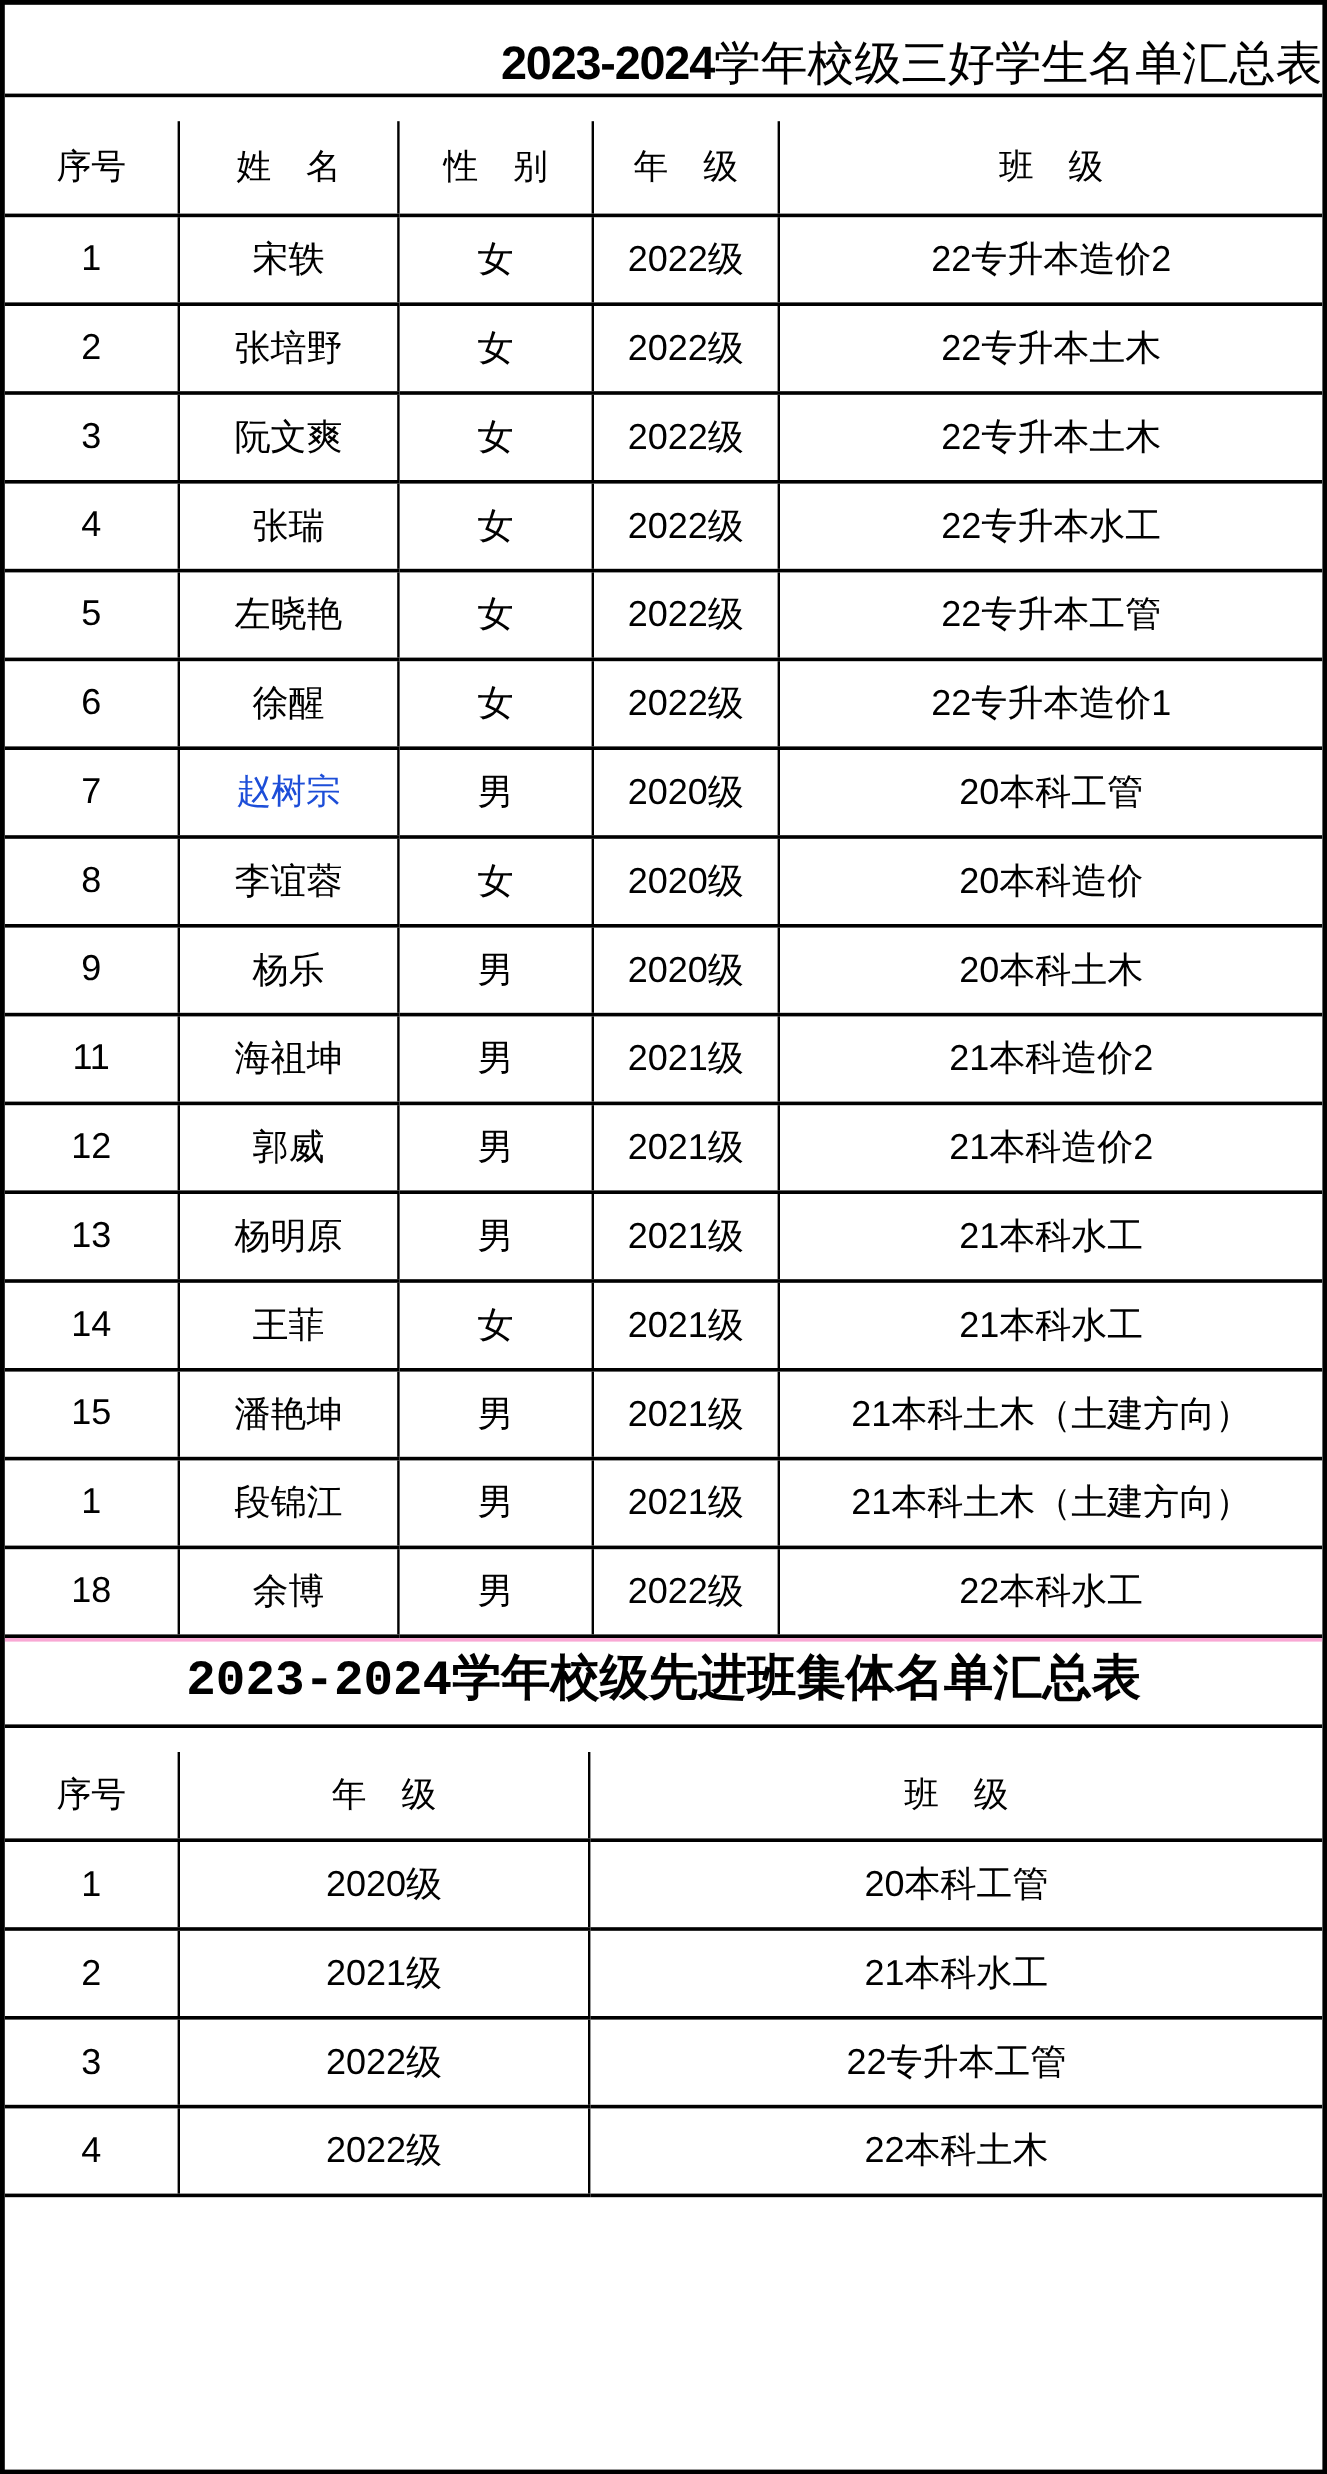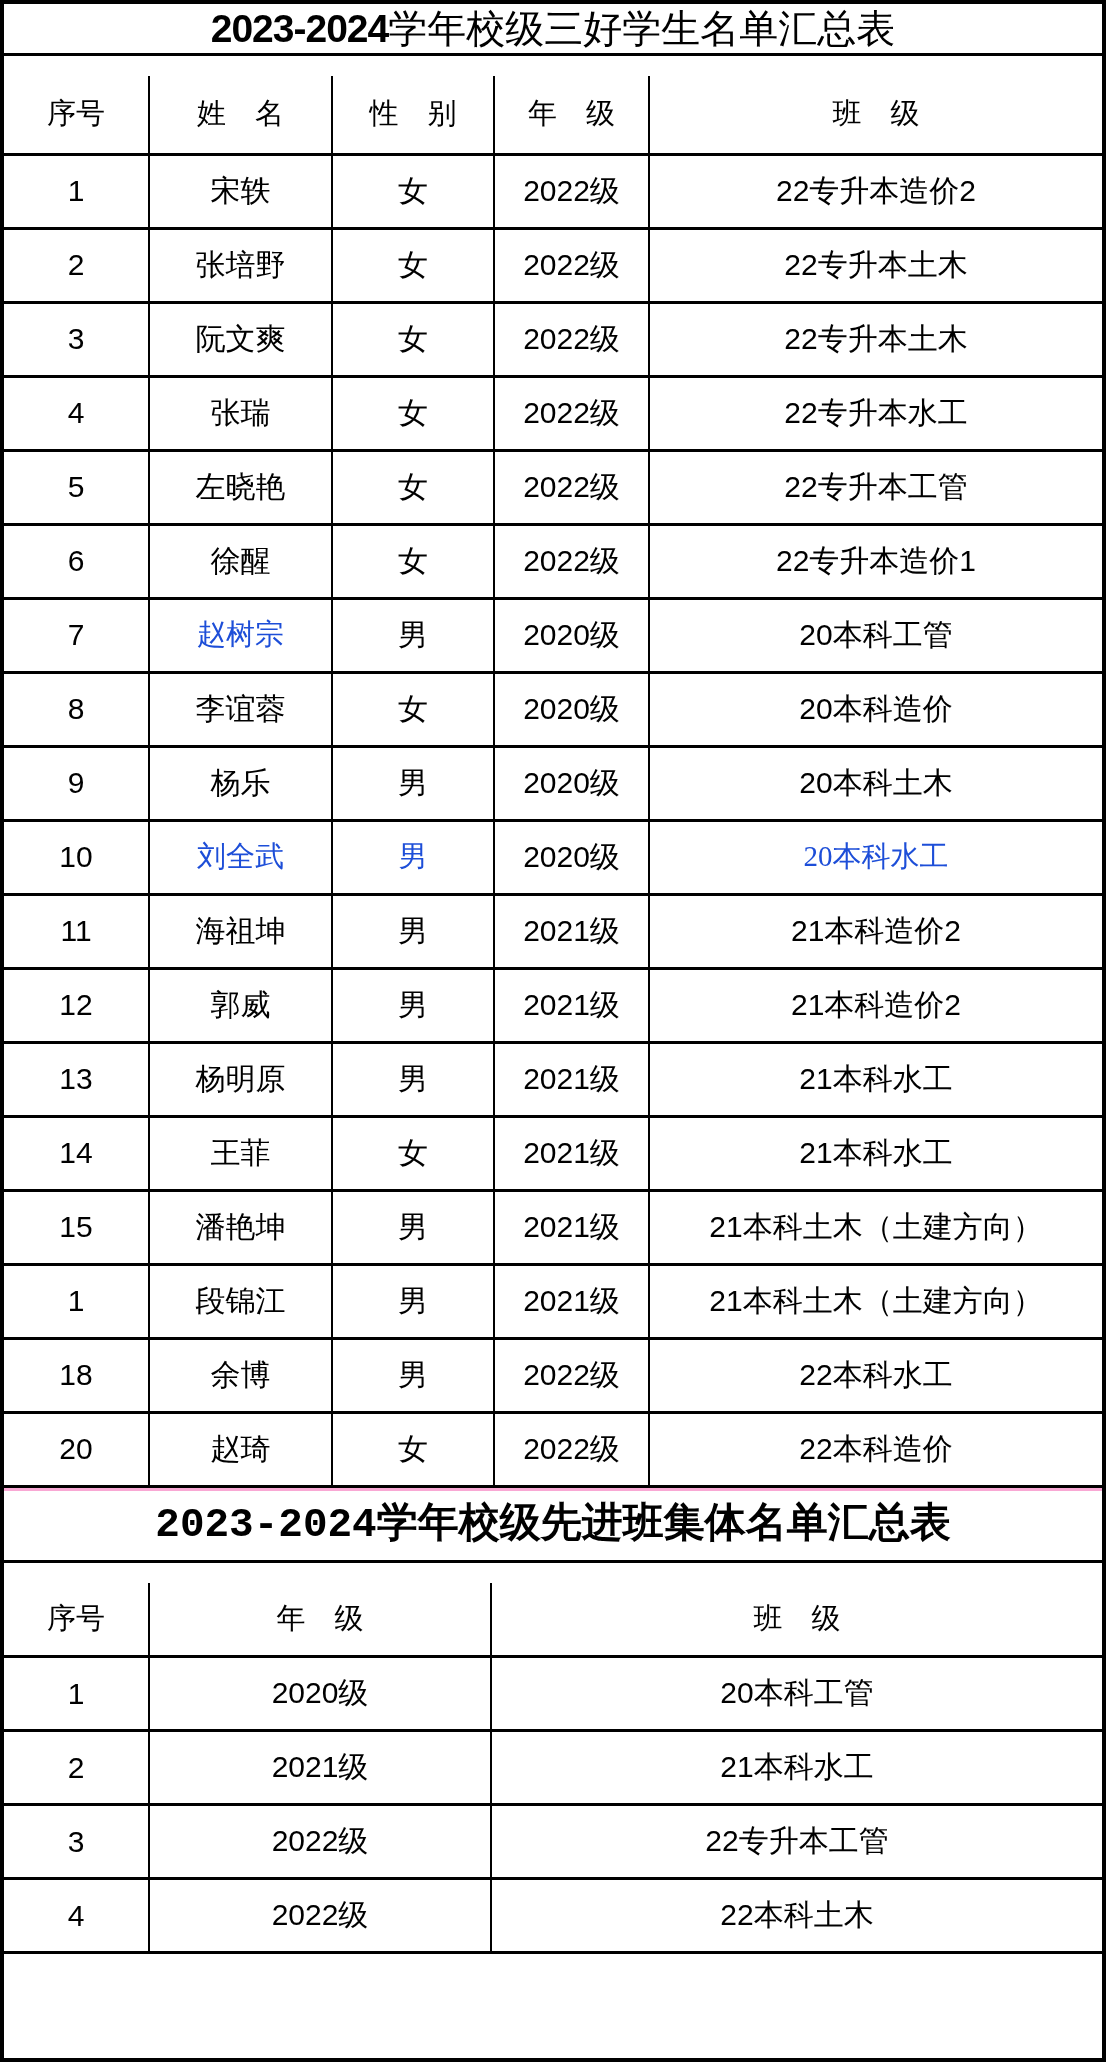--- a/index.html
+++ b/index.html
@@ -6,22 +6,22 @@
   html,body { background:#ffffff; }
   .page {
     width:1106px; height:2062px;
     background:#ffffff; color:#000;
     border:4px solid #000;
     font-family:"Liberation Sans", sans-serif;
     overflow:hidden;
   }
   .title1 {
     height:52px; border-bottom:3px solid #000;
-    display:flex; align-items:center; justify-content:center;
-    font-size:39px; line-height:1;
+    display:flex; align-items:center; justify-content:flex-end;
+    font-size:39px; line-height:1;margin-top:25px;
   }
   .title1 .num { font-family:"Liberation Sans", sans-serif; font-weight:700; letter-spacing:-1px; }
   .title1 .cn  { font-family:"Liberation Serif", serif; font-weight:400; }
   table {
     width:100%; border-collapse:collapse; table-layout:fixed;
     text-align:center;
     margin-top:20px;
   }
   th, td {
     border:2px solid #000;
@@ -133,27 +133,20 @@
           <td>20本科造价</td>
         </tr>
         <tr>
           <td>9</td>
           <td>杨乐</td>
           <td>男</td>
           <td>2020级</td>
           <td>20本科土木</td>
         </tr>
         <tr>
-          <td>10</td>
-          <td class="serif">刘全武</td>
-          <td class="serif">男</td>
-          <td>2020级</td>
-          <td class="serif">20本科水工</td>
-        </tr>
-        <tr>
           <td>11</td>
           <td>海祖坤</td>
           <td>男</td>
           <td>2021级</td>
           <td>21本科造价2</td>
         </tr>
         <tr>
           <td>12</td>
           <td>郭威</td>
           <td>男</td>
@@ -187,27 +180,20 @@
           <td>男</td>
           <td>2021级</td>
           <td>21本科土木（土建方向）</td>
         </tr>
         <tr>
           <td>18</td>
           <td>余博</td>
           <td>男</td>
           <td>2022级</td>
           <td>22本科水工</td>
-        </tr>
-        <tr>
-          <td>20</td>
-          <td>赵琦</td>
-          <td>女</td>
-          <td>2022级</td>
-          <td>22本科造价</td>
         </tr>
       </tbody>
   </table>
 
   <div class="title2">2023-2024学年校级先进班集体名单汇总表</div>
 
   <table id="table2">
     <colgroup>
       <col style="width:145px">
       <col style="width:342px">

